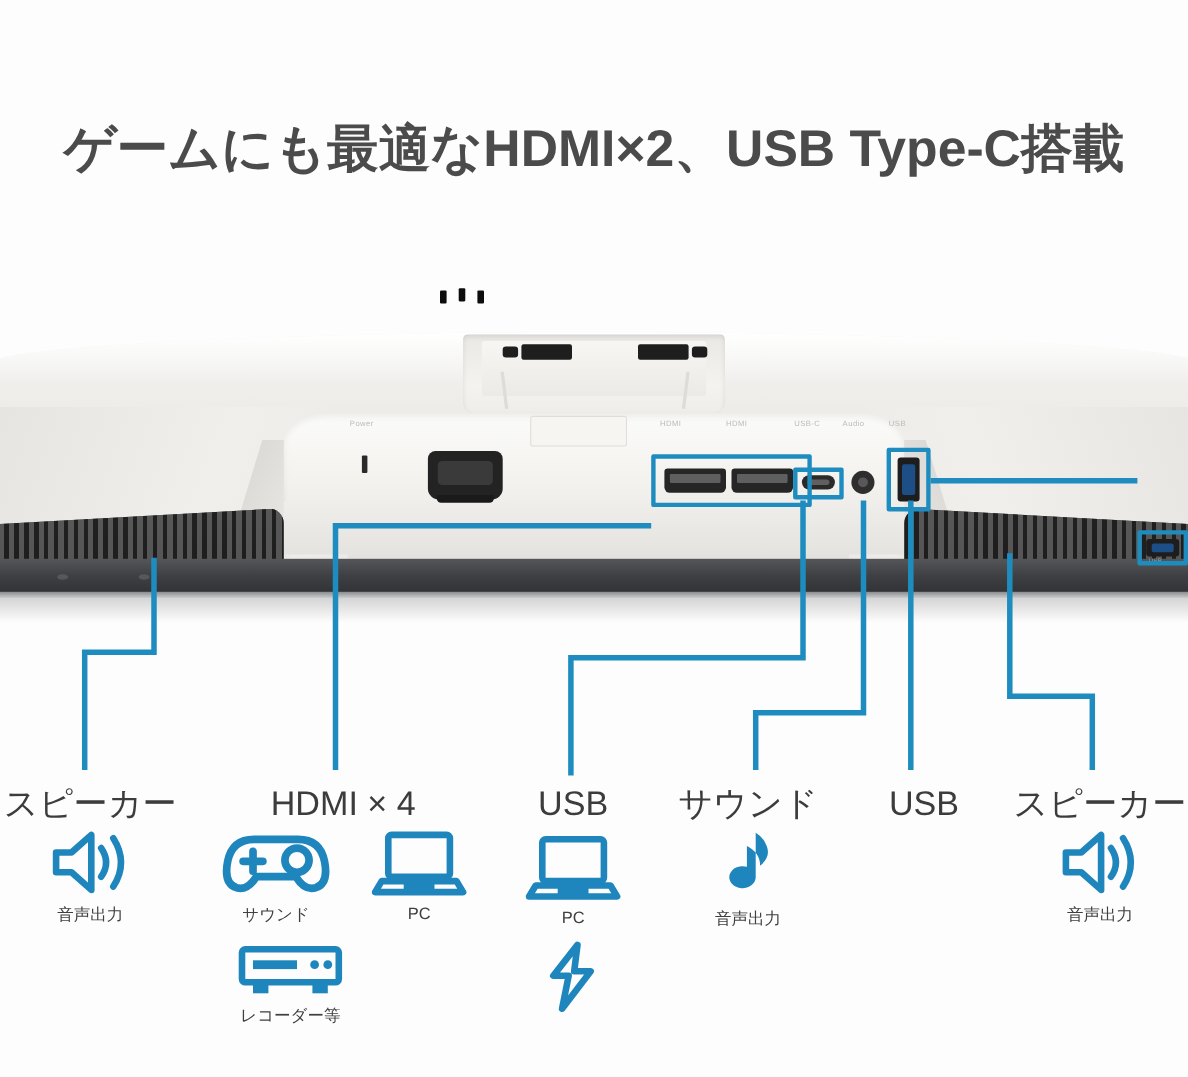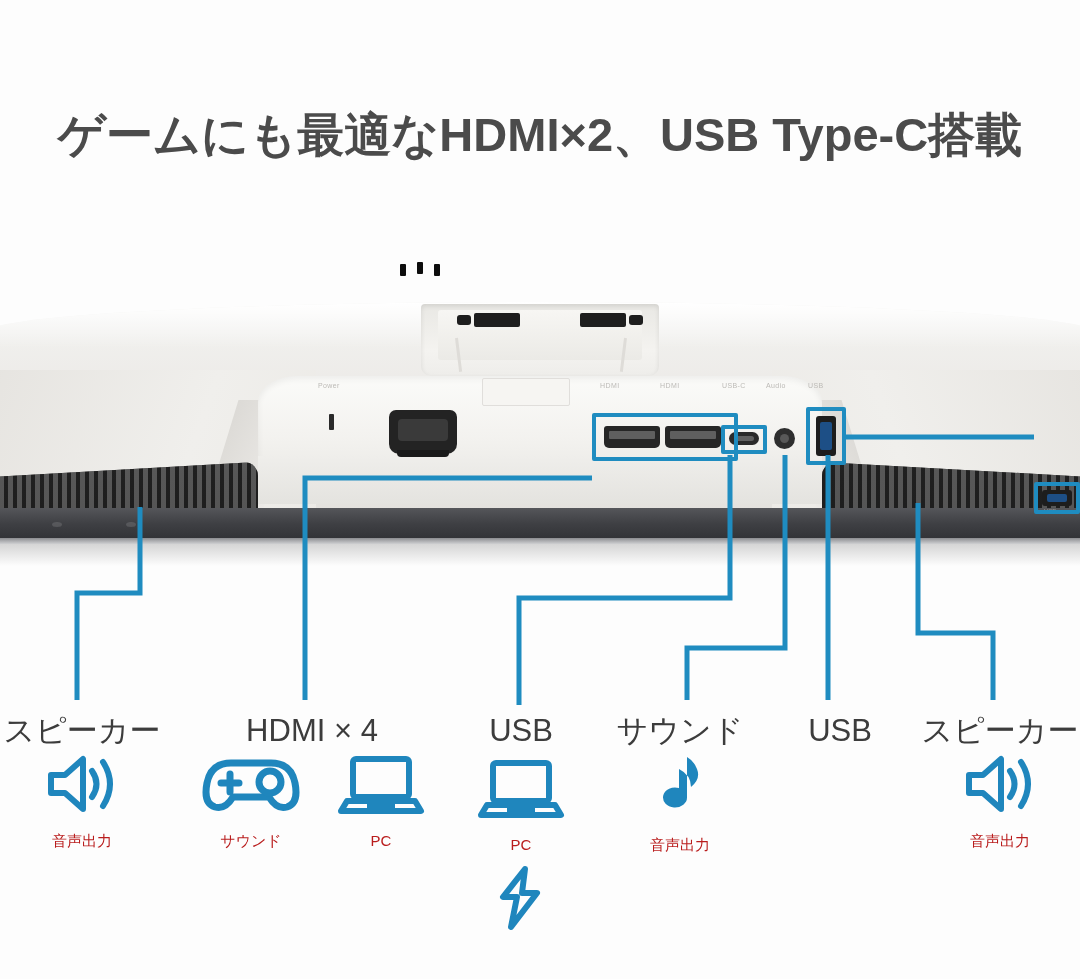--- a/index.html
+++ b/index.html
@@ -184,21 +184,21 @@
   .hl-usba{left:806px;top:157px;width:40px;height:58px;}
   .hl-usba-side{left:1034px;top:232px;width:46px;height:32px;}
 
   
   .leaders{position:absolute;left:0;top:0;width:1080px;height:979px;pointer-events:none;}
 
   
   .labels{position:absolute;left:0;top:700px;width:1080px;height:279px;}
   .group{position:absolute;text-align:center;}
   .g-title{font-size:31px;color:#3c3c3c;line-height:1.12;white-space:nowrap;font-weight:normal;}
-  .g-sub{font-size:15px;color:#b91c1c;margin-top:13px;white-space:nowrap;}
+  .g-sub{font-size:15px;color:#404040;margin-top:3px;white-space:nowrap;}
   .icon-row{display:flex;justify-content:center;align-items:flex-start;gap:30px;}
   .icon-cell{display:flex;flex-direction:column;align-items:center;}
   .ic{display:block;}
 
   .g-speaker-l{left:-6px;top:14px;width:176px;}
   .g-hdmi{left:176px;top:14px;width:272px;}
   .g-usbc{left:446px;top:14px;width:150px;}
   .g-sound{left:600px;top:14px;width:160px;}
   .g-usb{left:760px;top:14px;width:160px;}
   .g-speaker-r{left:912px;top:14px;width:176px;}
@@ -327,20 +327,33 @@
         </div>
         <div class="icon-cell">
           <svg class="ic" width="88" height="70" viewBox="0 0 88 70">
             <rect x="16" y="10" width="56" height="38" rx="3" fill="none" stroke="#1f86bd" stroke-width="6"></rect>
             <path d="M10 52 H78 L84 62 H4 Z" fill="none" stroke="#1f86bd" stroke-width="6" stroke-linejoin="round"></path>
             <rect x="30" y="54" width="28" height="6" fill="#1f86bd"></rect>
           </svg>
           <div class="g-sub">PC</div>
         </div>
       </div>
+      <div class="icon-row" style="margin-top:14px;margin-right:96px;">
+        <div class="icon-cell">
+          <svg class="ic" width="104" height="56" viewBox="0 0 104 56">
+            <rect x="8" y="8" width="88" height="30" rx="3" fill="none" stroke="#1f86bd" stroke-width="6"></rect>
+            <rect x="18" y="18" width="40" height="8" fill="#1f86bd"></rect>
+            <circle cx="74" cy="22" r="4" fill="#1f86bd"></circle>
+            <circle cx="86" cy="22" r="4" fill="#1f86bd"></circle>
+            <rect x="18" y="40" width="14" height="8" fill="#1f86bd"></rect>
+            <rect x="72" y="40" width="14" height="8" fill="#1f86bd"></rect>
+          </svg>
+          <div class="g-sub">レコーダー等</div>
+        </div>
+      </div>
     </div>
 
     <div class="group g-usbc">
       <div class="g-title">USB</div>
       <div class="icon-row" style="margin-top:4px;">
         <div class="icon-cell">
           <svg class="ic" width="88" height="70" viewBox="0 0 88 70">
             <rect x="16" y="10" width="56" height="38" rx="3" fill="none" stroke="#1f86bd" stroke-width="6"></rect>
             <path d="M10 52 H78 L84 62 H4 Z" fill="none" stroke="#1f86bd" stroke-width="6" stroke-linejoin="round"></path>
             <rect x="30" y="54" width="28" height="6" fill="#1f86bd"></rect>

